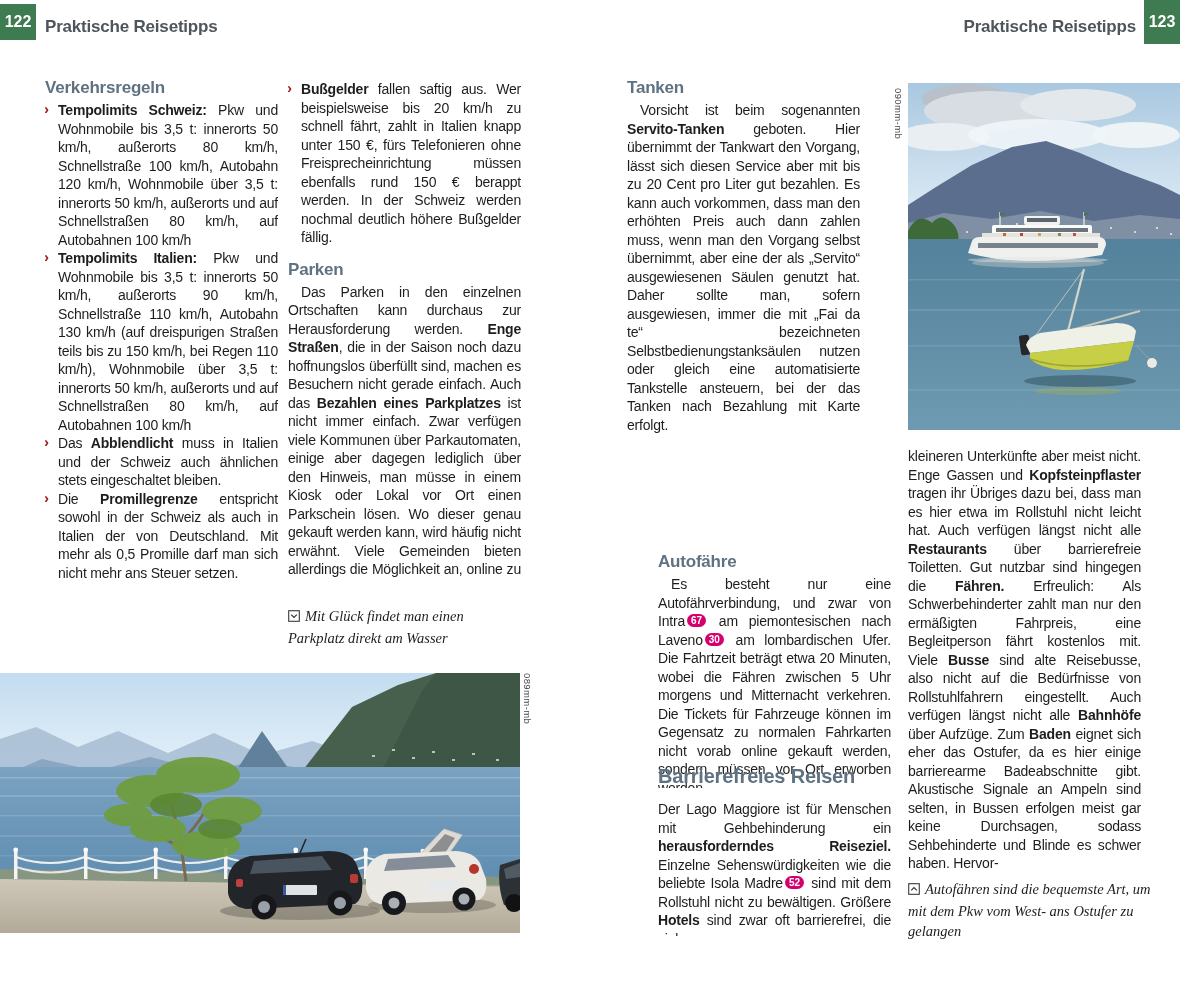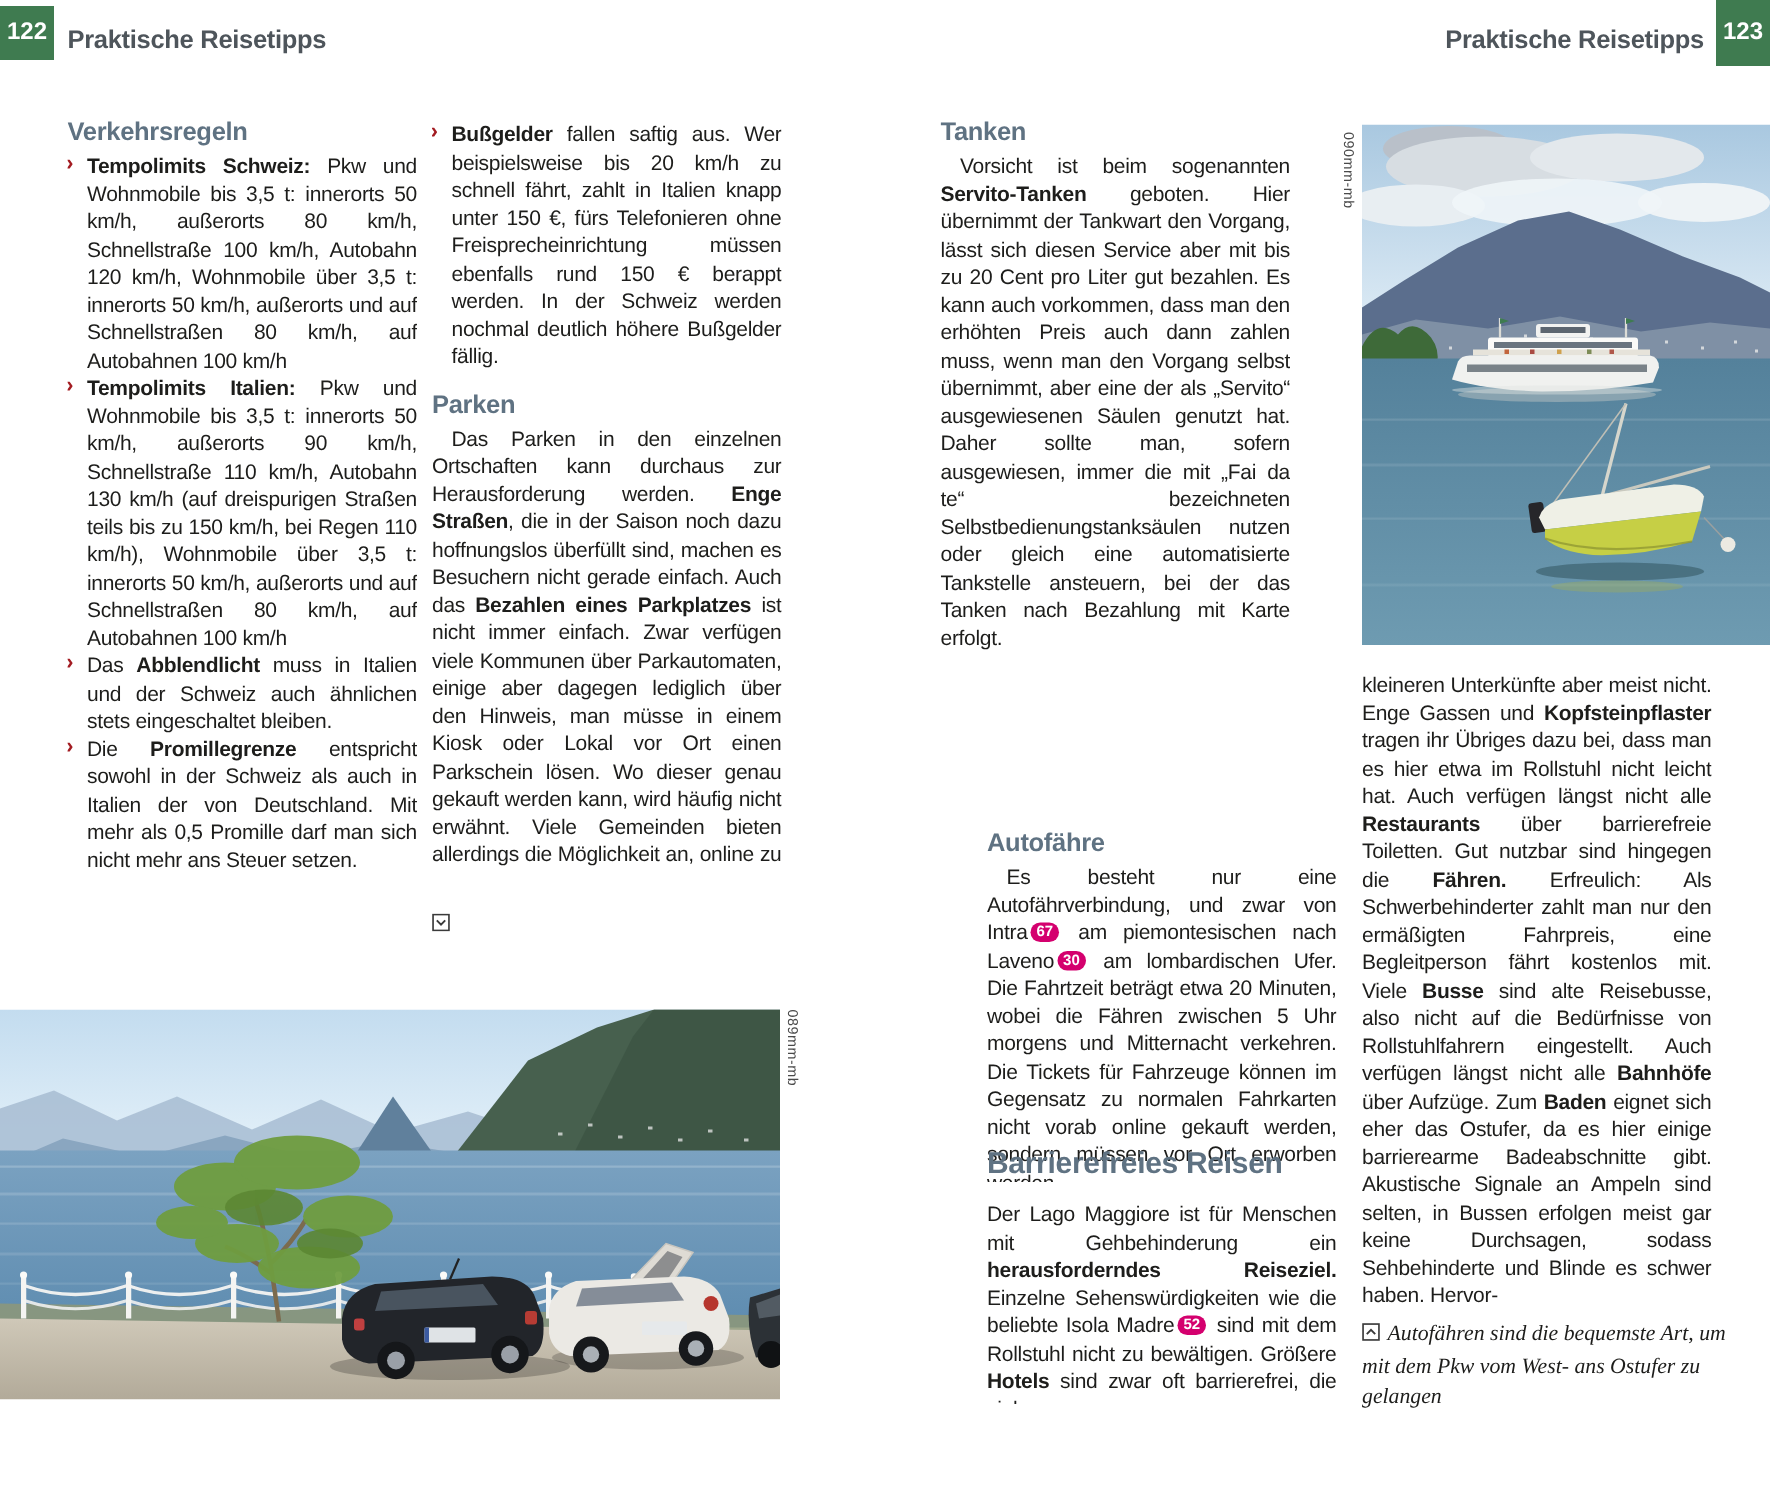--- a/index.html
+++ b/index.html
@@ -54,21 +54,21 @@
 <div class="col" style="left:288px;top:80px;width:233px;height:500px;">
   <div class="bullet-item"><span class="chev"></span><span><span class="b">Bußgelder</span><span> fallen saftig aus. Wer beispielsweise bis 20 km/h zu schnell fährt, zahlt in Italien knapp unter 150 €, fürs Telefonieren ohne Freisprecheinrichtung müssen ebenfalls rund 150 € berappt werden. In der Schweiz werden nochmal deutlich höhere Bußgelder fällig.</span></span></div>
   <h2 class="heading mt">Parken</h2>
   <p class="body-text indent"><span>Das Parken in den einzelnen Ortschaften kann durchaus zur Herausforderung werden. </span><span class="b">Enge Straßen</span><span>, die in der Saison noch dazu hoffnungslos überfüllt sind, machen es Besuchern nicht gerade einfach. Auch das </span><span class="b">Bezahlen eines Parkplatzes</span><span> ist nicht immer einfach. Zwar verfügen viele Kommunen über Parkautomaten, einige aber dagegen lediglich über den Hinweis, man müsse in einem Kiosk oder Lokal vor Ort einen Parkschein lösen. Wo dieser genau gekauft werden kann, wird häufig nicht erwähnt. Viele Gemeinden bieten allerdings die Möglichkeit an, online zu zahlen, was oft auch auf Englisch möglich ist.</span></p>
 </div>
 
 <div class="caption" style="left:288px;top:606px;width:233px;">
   <span class="cap-icon"><svg width="12" height="12" viewBox="0 0 12 12">
         <rect x="0.7" y="0.7" width="10.6" height="10.6" fill="none" stroke="#3a3a3a" stroke-width="1.1"></rect>
         <polyline points="3.2,4.6 6,7.4 8.8,4.6" fill="none" stroke="#3a3a3a" stroke-width="1.3"></polyline>
-      </svg></span>
+      </svg></span><span>Mit Glück findet man einen Parkplatz direkt am Wasser</span>
 </div>
 
 <div class="col" style="left:627px;top:78px;width:233px;height:448px;">
   <h2 class="heading">Tanken</h2>
   <p class="body-text indent"><span>Vorsicht ist beim sogenannten </span><span class="b">Servito-Tanken</span><span> geboten. Hier übernimmt der Tankwart den Vorgang, lässt sich diesen Service aber mit bis zu 20 Cent pro Liter gut bezahlen. Es kann auch vorkommen, dass man den erhöhten Preis auch dann zahlen muss, wenn man den Vorgang selbst übernimmt, aber eine der als „Servito“ ausgewiesenen Säulen genutzt hat. Daher sollte man, sofern ausgewiesen, immer die mit „Fai da te“ bezeichneten Selbstbedienungstanksäulen nutzen oder gleich eine automatisierte Tankstelle ansteuern, bei der das Tanken nach Bezahlung mit Karte erfolgt.</span></p>
 </div>
 
 <div class="col" style="left:658px;top:528px;width:233px;height:236px;margin-top:24px;">
   <h2 class="heading">Autofähre</h2>
   <p class="body-text indent"><span>Es besteht nur eine Autofährverbindung, und zwar von Intra</span><span class="badge">67</span><span> am piemontesischen nach Laveno</span><span class="badge">30</span><span> am lombardischen Ufer. Die Fahrtzeit beträgt etwa 20 Minuten, wobei die Fähren zwischen 5 Uhr morgens und Mitternacht verkehren. Die Tickets für Fahrzeuge können im Gegensatz zu normalen Fahrkarten nicht vorab online gekauft werden, sondern müssen vor Ort erworben werden.</span></p>

